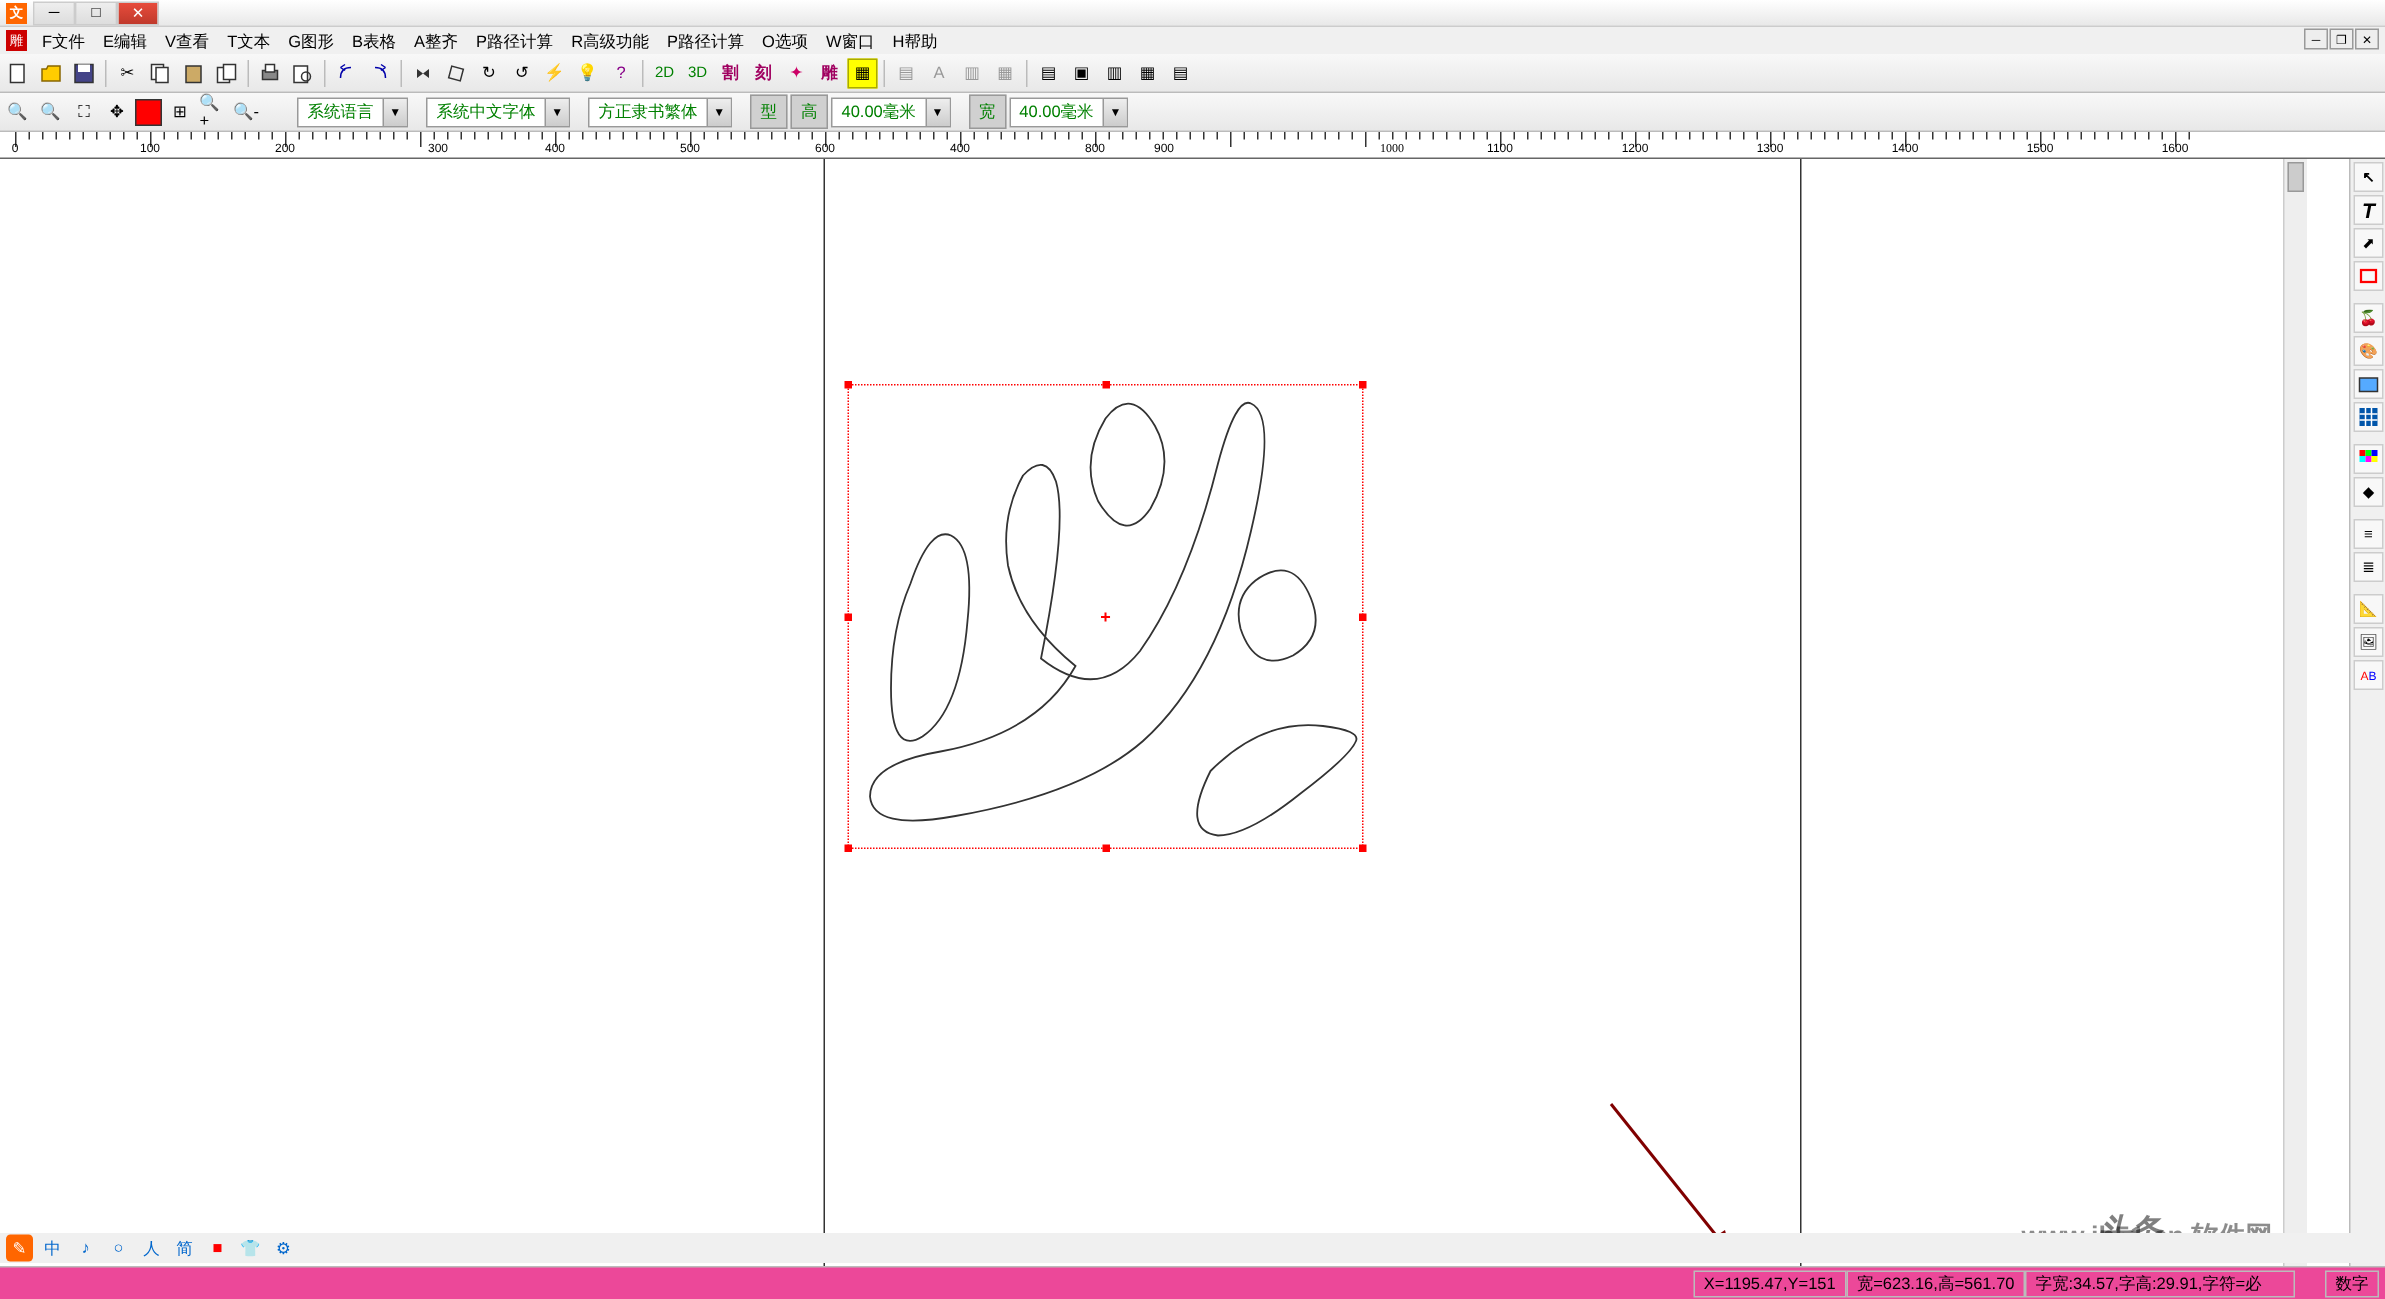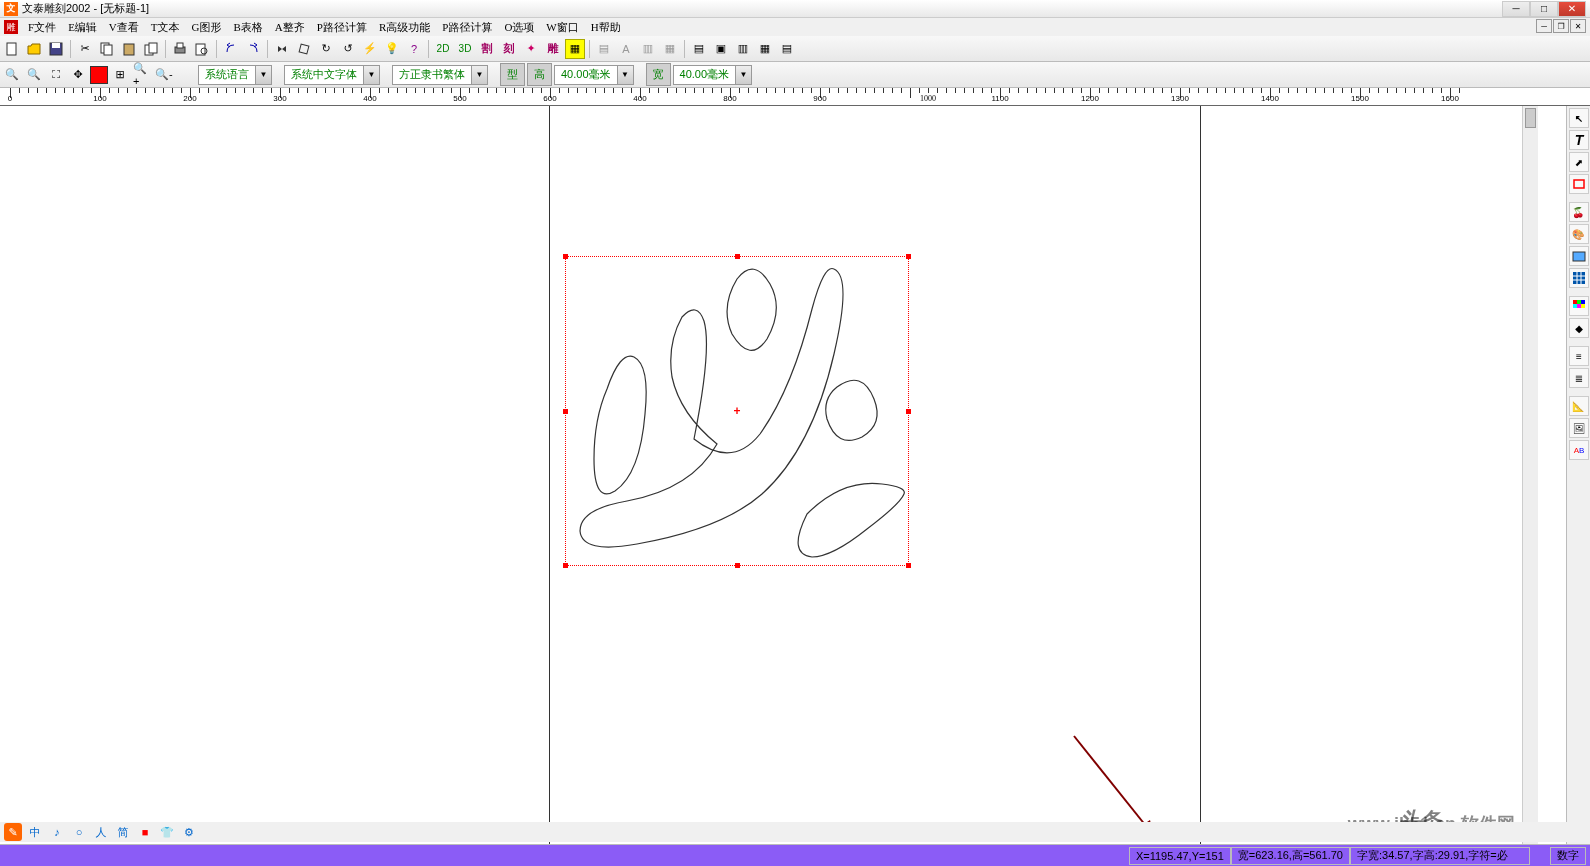--- a/index.html
+++ b/index.html
@@ -9,21 +9,21 @@
     .title-icon { width: 14px; height: 14px; background: #ff6600; margin-right: 4px; display: flex; align-items: center; justify-content: center; color: white; font-size: 9px; font-weight: bold; }
     .title-text { flex: 1; font-size: 11px; }
     .window-controls { display: flex; gap: 0; }
     .win-btn { width: 28px; height: 16px; display: flex; align-items: center; justify-content: center; font-size: 10px; cursor: pointer; border: 1px solid #ccc; }
     .win-min { background: linear-gradient(#eee, #ddd); }
     .win-max { background: linear-gradient(#eee, #ddd); }
     .win-close { background: linear-gradient(#e74c3c, #c0392b); color: white; }
     
     .menu-bar { height: 18px; background: #f0f0f0; display: flex; align-items: center; padding: 0 4px; position: relative; }
     .menu-logo { width: 14px; height: 14px; background: #c00; color: #fff; font-size: 9px; display: flex; align-items: center; justify-content: center; margin-right: 4px; }
-    .menu-item { padding: 2px 6px; cursor: pointer; font-size: 11px; font-family: Liberation Serif, serif; }
+    .menu-item { padding: 2px 6px; cursor: pointer; font-size: 11px; }
     .mdi-controls { position: absolute; right: 4px; top: 1px; display: flex; gap: 1px; }
     .mdi-btn { width: 16px; height: 14px; border: 1px solid #999; background: #eee; font-size: 8px; display: flex; align-items: center; justify-content: center; cursor: pointer; }
     
     .toolbar { height: 26px; background: linear-gradient(#f8f8f8, #e8e8e8); border-bottom: 1px solid #bbb; display: flex; align-items: center; padding: 0 2px; gap: 2px; }
     .tool-btn { width: 20px; height: 20px; display: flex; align-items: center; justify-content: center; border: 1px solid transparent; cursor: pointer; font-size: 11px; }
     .sep { width: 1px; height: 18px; background: #bbb; margin: 0 2px; }
     .tool-green { color: #008000; font-weight: normal; font-size: 10px; }
     .tool-crimson { color: #a00060; font-weight: bold; font-size: 11px; }
     .tool-yellow { background: #ff0; border: 1px solid #aa0; }
     
@@ -56,31 +56,30 @@
     .scroll-v { position: absolute; right: 28px; top: 0; width: 16px; height: 100%; background: #eee; border-left: 1px solid #ccc; }
     .scroll-thumb-v { position: absolute; top: 2px; left: 2px; right: 2px; height: 20px; background: #ccc; border: 1px solid #999; }
     
     .right-toolbar { width: 24px; background: #f0f0f0; display: flex; flex-direction: column; gap: 2px; padding: 2px; border-left: 1px solid #bbb; }
     .right-btn { width: 20px; height: 20px; border: 1px solid #ccc; display: flex; align-items: center; justify-content: center; cursor: pointer; font-size: 10px; background: #f8f8f8; }
     .right-sep { height: 4px; }
     
     .taskbar { position: absolute; bottom: 24px; left: 0; right: 0; height: 20px; background: #f0f0f0; display: flex; align-items: center; padding: 0 4px; gap: 4px; }
     .task-item { width: 18px; height: 18px; display: flex; align-items: center; justify-content: center; font-size: 11px; cursor: pointer; }
     
-    .status-bar { position: absolute; bottom: 0; left: 0; right: 0; height: 22px; background: #8b5cf6; border-top: 1px solid #bbb; display: flex; align-items: center; justify-content: flex-end; padding: 0 4px; gap: 0; font-size: 11px; }
+    .status-bar { position: absolute; bottom: 0; left: 0; right: 0; height: 22px; background: #ec4899; border-top: 1px solid #bbb; display: flex; align-items: center; justify-content: flex-end; padding: 0 4px; gap: 0; font-size: 11px; }
     .status-cell { border: 1px solid #bbb; padding: 2px 6px; height: 18px; display: flex; align-items: center; }
     .watermark { position: absolute; right: 150px; bottom: 30px; font-size: 22px; color: rgba(0,0,0,0.5); font-weight: bold; font-style: italic; letter-spacing: -1px; }
     .watermark2 { position: absolute; right: 75px; bottom: 30px; font-size: 18px; color: rgba(0,0,0,0.45); font-weight: bold; }
   </style>
 </head>
 <body>
 
 <div class="title-bar">
   <div class="title-icon">文</div>
-  <div class="title-text">文泰雕刻2002 - [无标题-1]</div>
   <div class="window-controls">
     <div class="win-btn win-min">─</div>
     <div class="win-btn win-max">□</div>
     <div class="win-btn win-close">✕</div>
   </div>
 </div>
 
 <div class="menu-bar">
   <div class="menu-logo">雕</div>
   <div class="menu-item">F文件</div>
@@ -267,21 +266,21 @@
     <div class="ruler-tick" style="left: 199px;"></div>
     <div class="ruler-tick" style="left: 208px;"></div>
     <div class="ruler-tick" style="left: 217px;"></div>
     <div class="ruler-tick" style="left: 226px;"></div>
     <div class="ruler-tick" style="left: 235px;"></div>
     <div class="ruler-tick" style="left: 244px;"></div>
     <div class="ruler-tick" style="left: 253px;"></div>
     <div class="ruler-tick" style="left: 262px;"></div>
     <div class="ruler-tick" style="left: 271px;"></div>
     <div class="ruler-tick major" style="left: 280px;"></div>
-    <div class="ruler-label" style="left: 280px;">300</div>
+    <div class="ruler-label" style="left: 292px;">300</div>
     <div class="ruler-tick" style="left: 289px;"></div>
     <div class="ruler-tick" style="left: 298px;"></div>
     <div class="ruler-tick" style="left: 307px;"></div>
     <div class="ruler-tick" style="left: 316px;"></div>
     <div class="ruler-tick" style="left: 325px;"></div>
     <div class="ruler-tick" style="left: 334px;"></div>
     <div class="ruler-tick" style="left: 343px;"></div>
     <div class="ruler-tick" style="left: 352px;"></div>
     <div class="ruler-tick" style="left: 361px;"></div>
     <div class="ruler-tick major" style="left: 370px;"></div>
@@ -333,21 +332,21 @@
     <div class="ruler-tick" style="left: 739px;"></div>
     <div class="ruler-tick" style="left: 748px;"></div>
     <div class="ruler-tick" style="left: 757px;"></div>
     <div class="ruler-tick" style="left: 766px;"></div>
     <div class="ruler-tick" style="left: 775px;"></div>
     <div class="ruler-tick" style="left: 784px;"></div>
     <div class="ruler-tick" style="left: 793px;"></div>
     <div class="ruler-tick" style="left: 802px;"></div>
     <div class="ruler-tick" style="left: 811px;"></div>
     <div class="ruler-tick major" style="left: 820px;"></div>
-    <div class="ruler-label" style="left: 820px; text-align: center;">900</div>
+    <div class="ruler-label" style="left: 776px; text-align: center;">900</div>
     <div class="ruler-tick" style="left: 829px;"></div>
     <div class="ruler-tick" style="left: 838px;"></div>
     <div class="ruler-tick" style="left: 847px;"></div>
     <div class="ruler-tick" style="left: 856px;"></div>
     <div class="ruler-tick" style="left: 865px;"></div>
     <div class="ruler-tick" style="left: 874px;"></div>
     <div class="ruler-tick" style="left: 883px;"></div>
     <div class="ruler-tick" style="left: 892px;"></div>
     <div class="ruler-tick" style="left: 901px;"></div>
     <div class="ruler-tick major" style="left: 910px;"></div>

